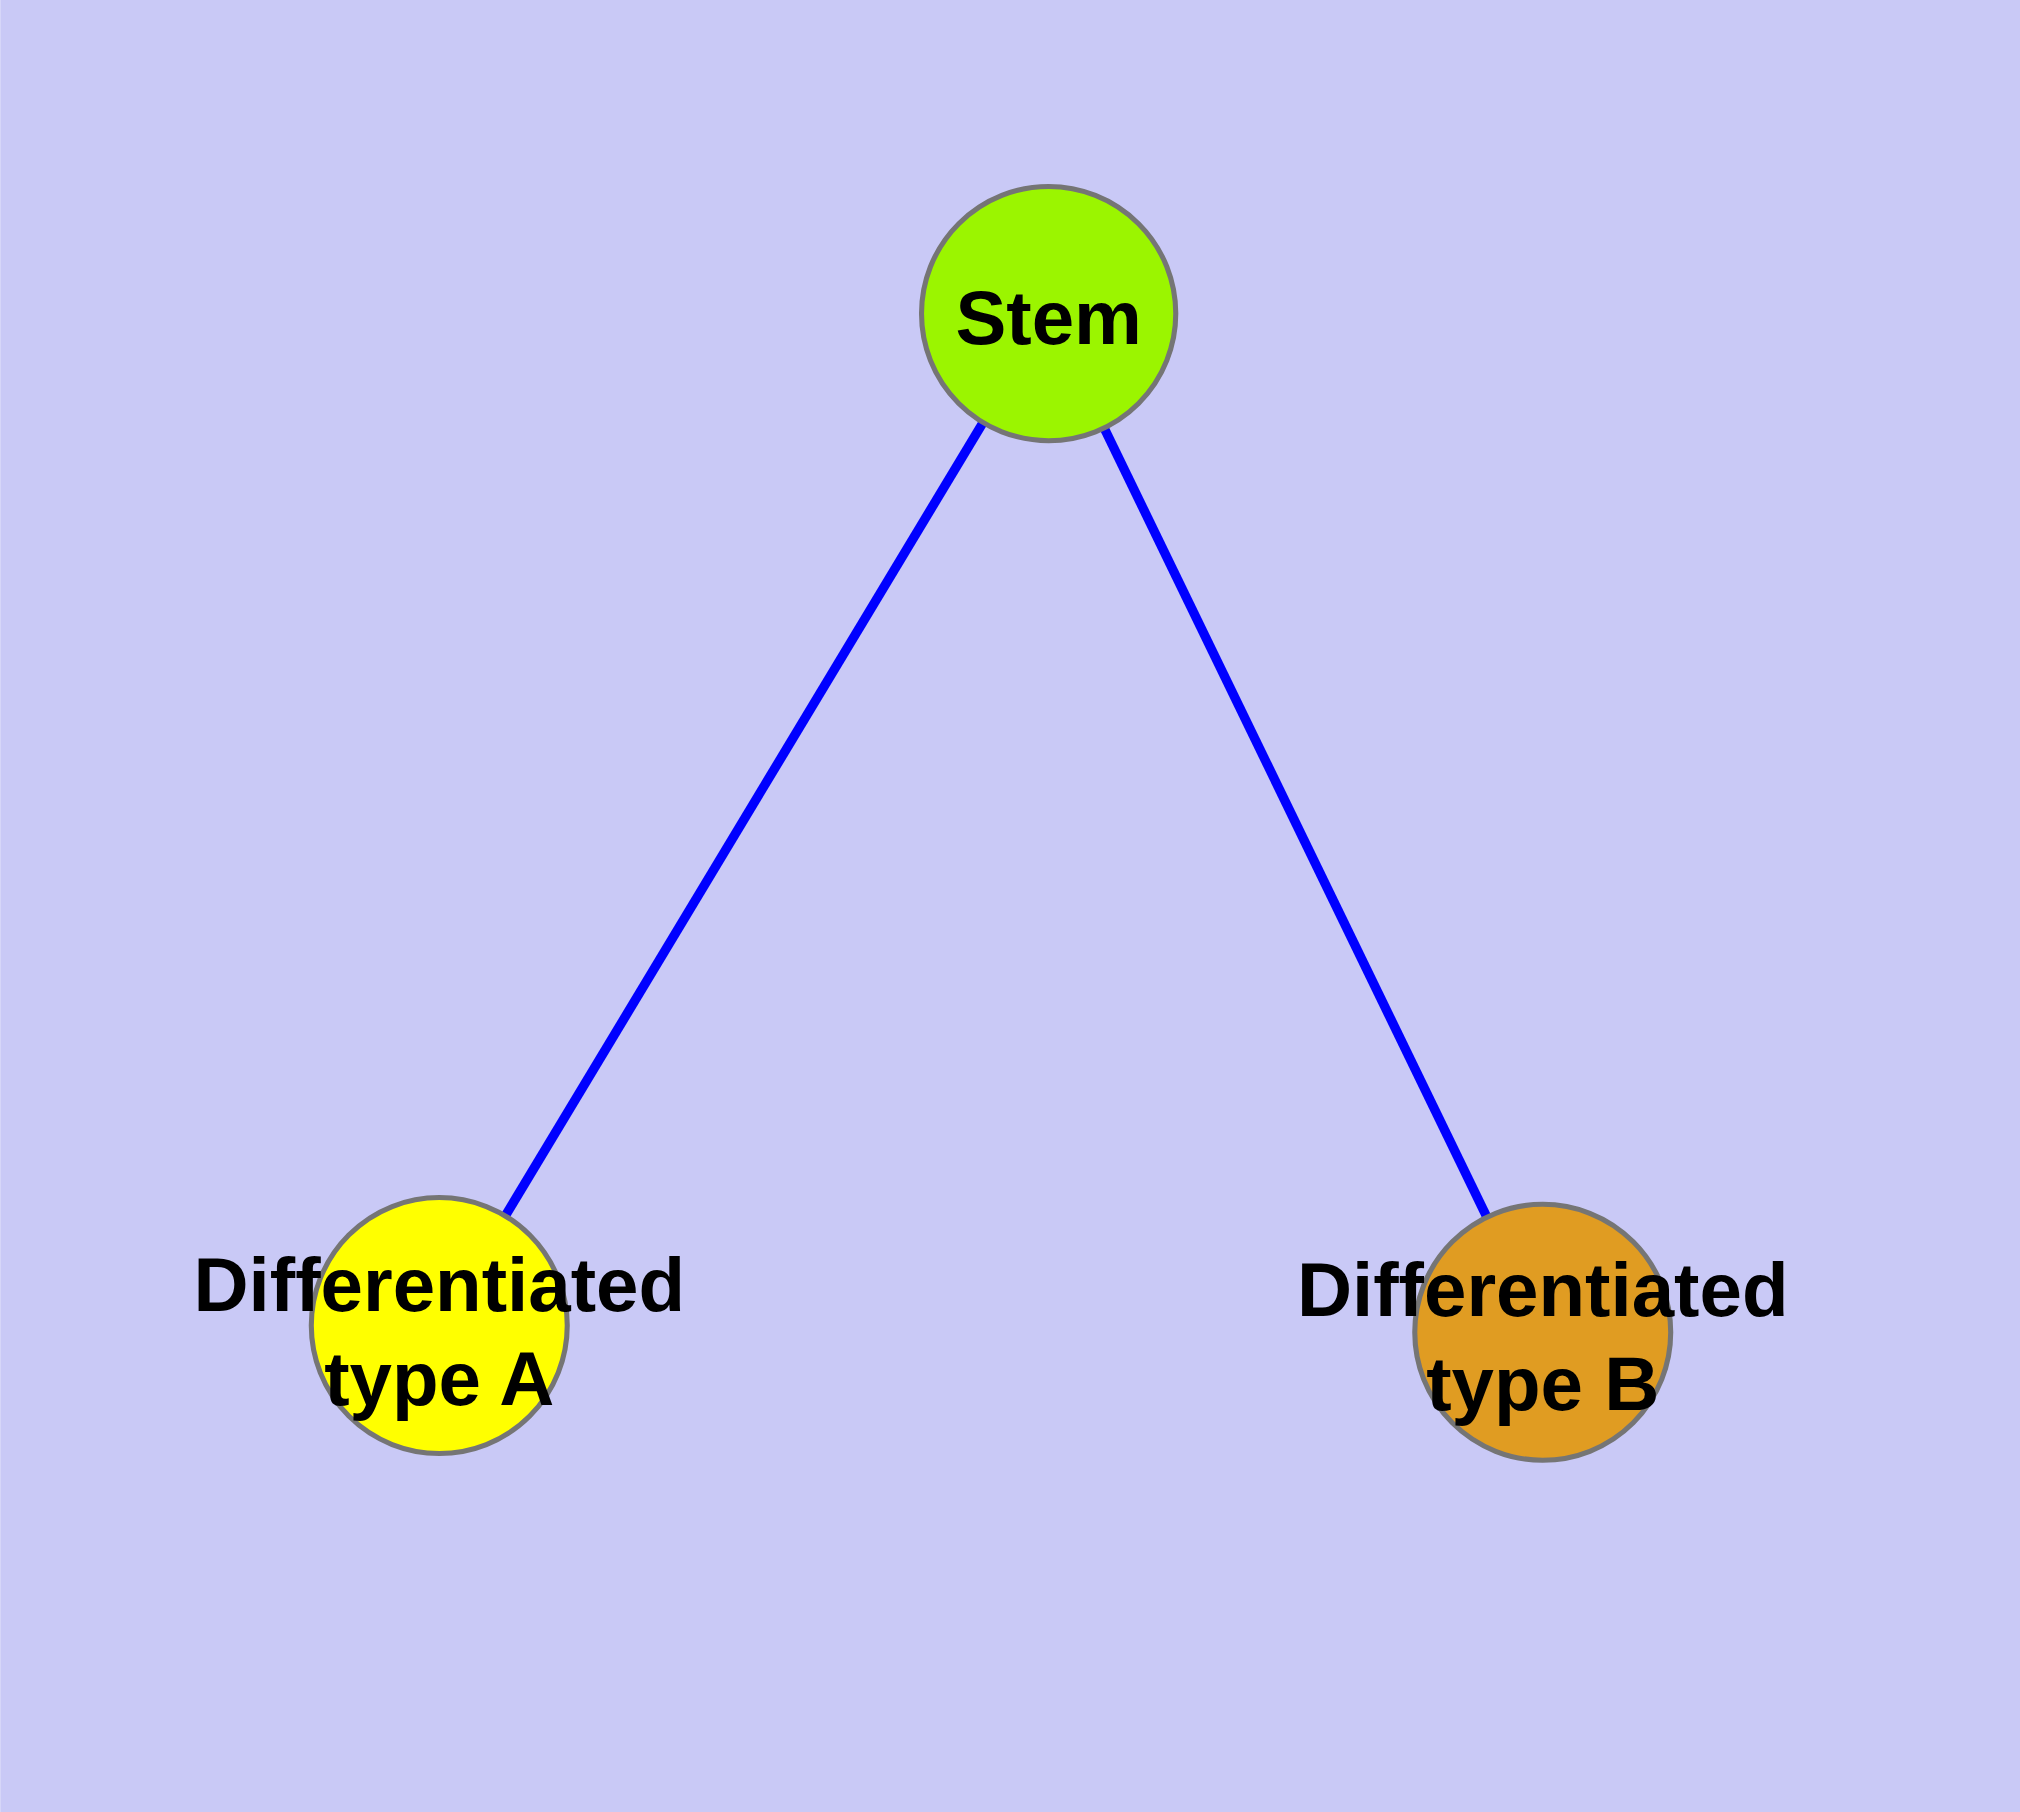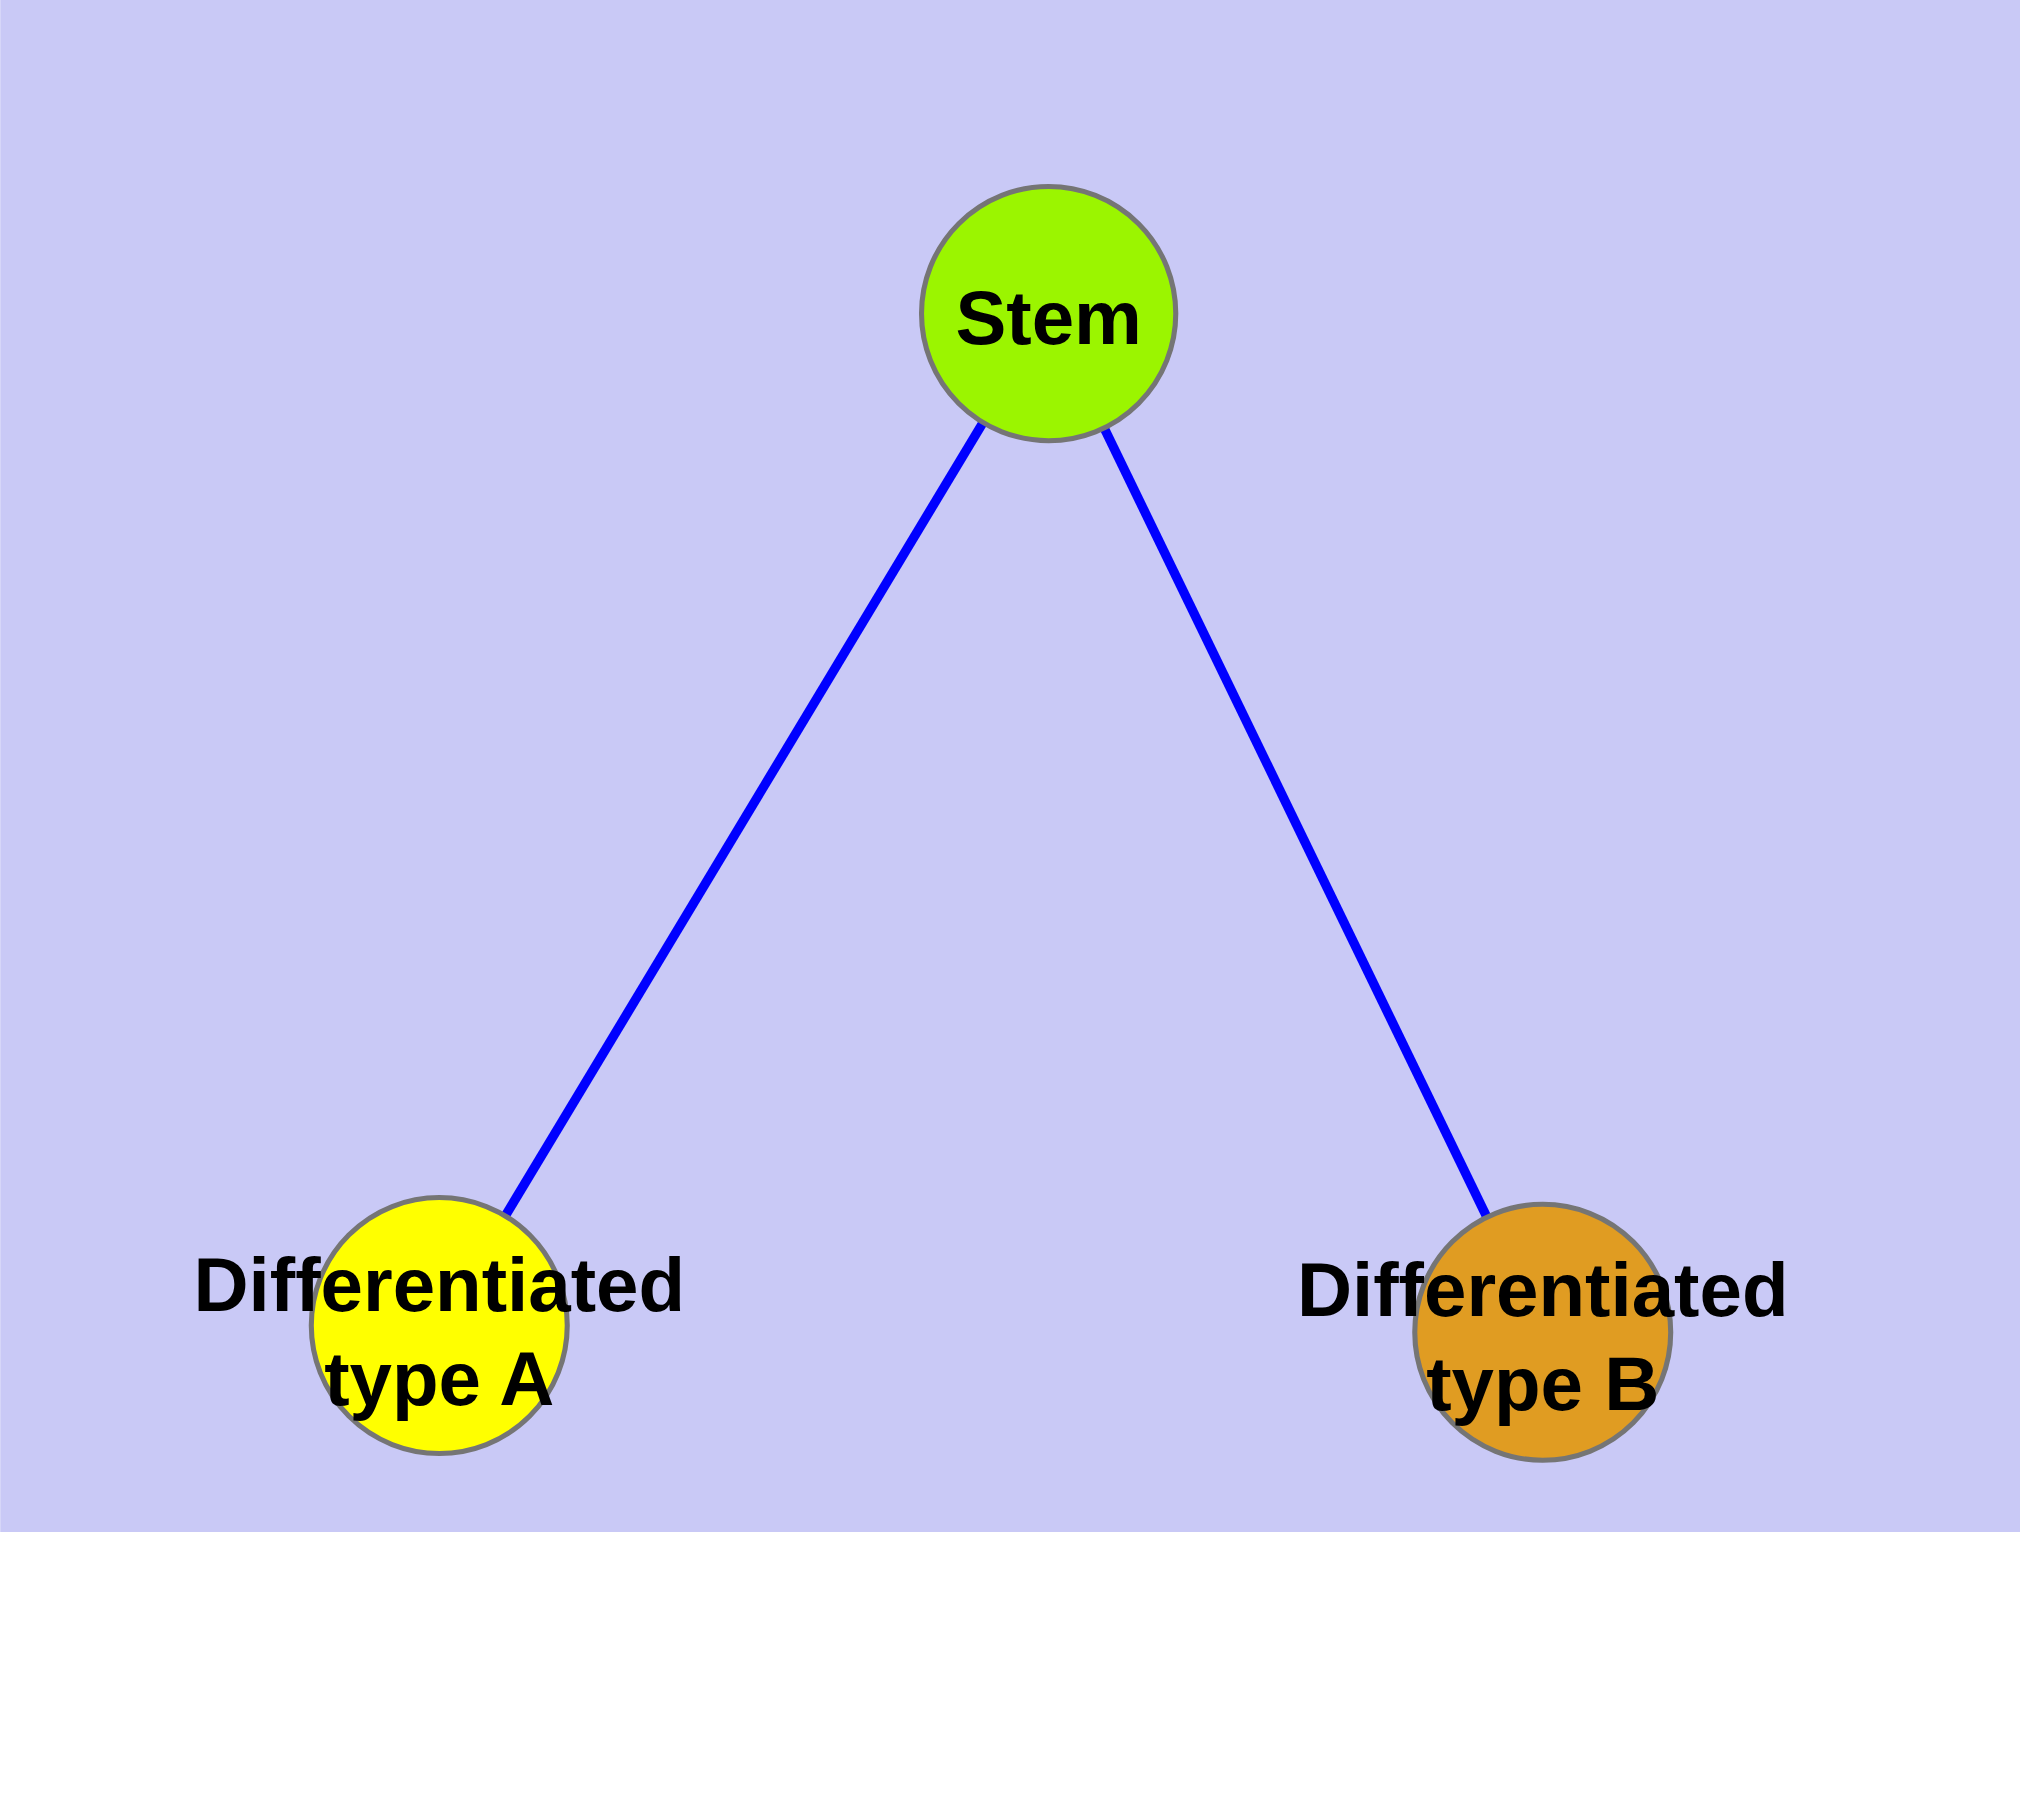--- a/index.html
+++ b/index.html
@@ -6,21 +6,21 @@
   html, body {
     margin: 0;
     padding: 0;
   }
   body {
     font-family: "Liberation Sans", sans-serif;
   }
   .canvas {
     position: relative;
     width: 2021px;
-    height: 1532px;
+    height: 1812px;
     overflow: hidden;
   }
   svg {
     display: block;
     width: 2021px;
     height: 1812px;
   }
   .node-label {
     font-family: "Liberation Sans", "DejaVu Sans", sans-serif;
     font-weight: bold;

